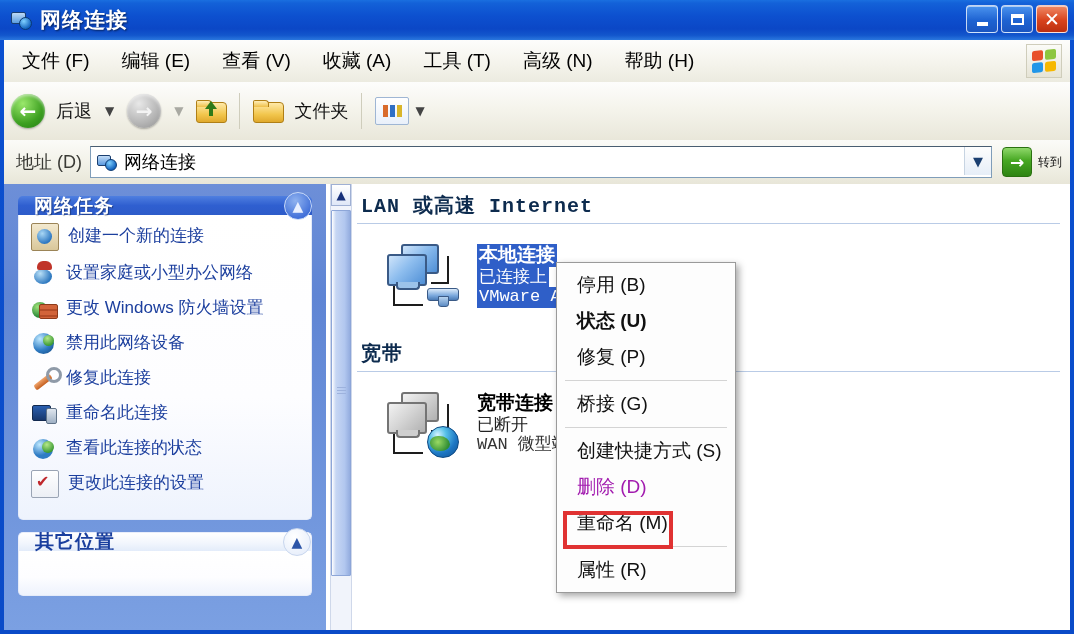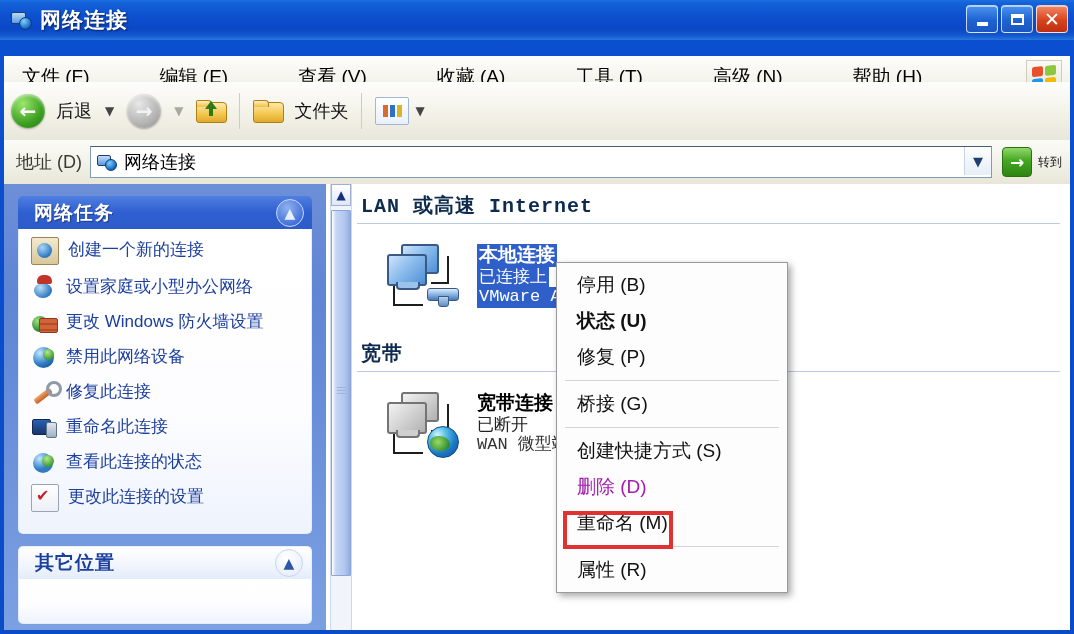--- a/index.html
+++ b/index.html
@@ -59,25 +59,24 @@
   }
   .wb.close {
     background: linear-gradient(to bottom, #f08a66, #d8431d 55%, #bb2f10);
   }
   .wb .min-glyph { width: 11px; height: 4px; background: #fff; margin-top: 9px; }
   .wb .max-glyph { width: 13px; height: 11px; border: 2px solid #fff; border-top-width: 4px; box-sizing: border-box; }
   .wb .close-glyph { color: #fff; font-size: 19px; font-weight: bold; line-height: 18px; font-family: "DejaVu Sans", sans-serif; }
 
   
   .menubar {
-    position: absolute; left: 4px; top: 56px; right: 4px; height: 42px;
+    position: absolute; left: 4px; top: 40px; right: 4px; height: 42px;
     background: linear-gradient(to bottom, #fdfdfc 0%, #f6f5ee 48%, #ecebe0 100%);
     display: flex; align-items: center;
     border-bottom: 1px solid #dcdac9;
-    gap: 38px;
   }
   .menu-item {
     font-size: 19px; color: #000; padding: 4px 14px; margin-left: 4px;
     white-space: nowrap; cursor: default;
   }
   .menu-flag {
     position: absolute; right: 8px; top: 4px;
     width: 34px; height: 32px;
     background: linear-gradient(to bottom, #fbfbf7, #e6e4d6);
     border: 1px solid #cfcdbb;
@@ -203,22 +202,22 @@
     background: #ffffff; overflow: hidden;
   }
   .sidebar {
     position: absolute; left: 0; top: 0; width: 322px; bottom: 0;
     background: linear-gradient(to bottom, #6d8fd8 0%, #5f85d4 25%, #7ba0e2 100%);
     background-color: #7091d6;
     overflow: hidden;
   }
   .panel { margin: 12px 14px 0 14px; }
   .panel-head {
-    height: 33px; display: flex; align-items: center;
-    border-radius: 5px 5px 0 0; padding: 0 8px 0 16px;
+    height: 19px; display: flex; align-items: center;
+    border-radius: 5px 5px 0 0; padding: 0 0 0 16px;
   }
   .panel-head.blue {
     background: linear-gradient(to bottom, #4f7fe0 0%, #2f5fd0 50%, #2d5bc9 100%);
   }
   .panel-head.light {
     background: linear-gradient(to bottom, #ffffff 0%, #f2f6fd 55%, #e3ecfa 100%);
     border: 1px solid #e9eefb; border-bottom: none; box-sizing: border-box;
   }
   .panel-title { font-size: 19px; font-weight: bold; letter-spacing: 1px; }
   .panel-head.blue .panel-title { color: #fff; text-shadow: 1px 1px 1px rgba(0,0,0,.35); }
@@ -379,21 +378,21 @@
   .conn-dev {
     font-size: 17px; color: #333; line-height: 1.2; white-space: nowrap;
     font-family: "Liberation Mono", "DejaVu Sans Mono", monospace;
   }
   .selected .conn-name, .selected .conn-sub, .selected .conn-dev {
     background: #2f5fc8; color: #ffffff; display: inline-block; padding: 0 2px;
   }
 
   
   .ctx {
-    position: absolute; left: 556px; top: 262px; width: 232px;
+    position: absolute; left: 556px; top: 262px; width: 180px;
     background: #fdfdfd; border: 1px solid #9a9a9a;
     box-shadow: 3px 3px 7px rgba(0,0,0,.35);
     padding: 4px 0; box-sizing: border-box; z-index: 40;
   }
   .ctx-item {
     font-size: 19px; color: #111; padding: 5px 0 5px 20px; white-space: nowrap; cursor: default;
   }
   .ctx-item.bold { font-weight: bold; }
   .ctx-item.disabled { color: #a21caf; }
   .ctx-sep { height: 1px; background: #d4d4d4; margin: 5px 8px; }

